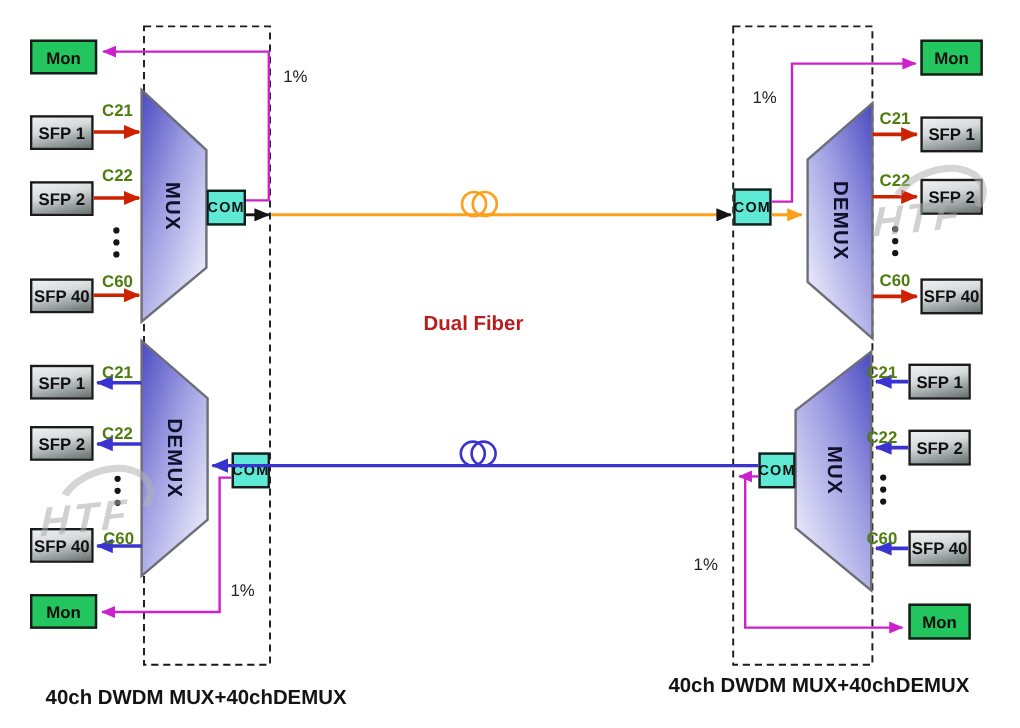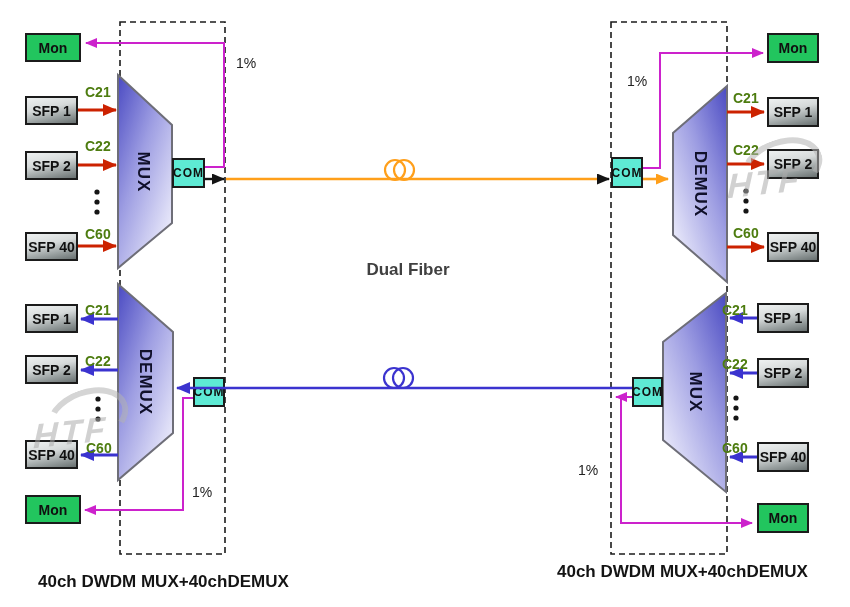--- a/index.html
+++ b/index.html
@@ -21,21 +21,21 @@
     background:#5eead4; font-size:12px; letter-spacing:1px; z-index:2;
   }
   .lbl  { position:absolute; font-weight:bold; font-size:14px; color:#4d7c0f; z-index:4; white-space:nowrap; }
   .pct  { position:absolute; font-weight:500; font-size:14px; color:#222; z-index:4; }
   .vtext {
     position:absolute; width:120px; height:22px; line-height:22px; text-align:center;
     font-weight:bold; font-size:17px; letter-spacing:1px; color:#10102a;
     transform:rotate(90deg); transform-origin:center; z-index:2;
   }
   .caption { position:absolute; font-weight:bold; font-size:17px; color:#141414; z-index:4; white-space:nowrap; }
-  .center-label { position:absolute; font-weight:bold; font-size:17px; color:#404040; z-index:4; text-align:center; width:110px; }
+  .center-label { position:absolute; font-weight:bold; font-size:17px; color:#b91c1c; z-index:4; text-align:left; width:110px; }
   .watermark { position:absolute; z-index:6; pointer-events:none; transform:rotate(-6deg); }
   .wm-arc {
     width:72px; height:44px; margin-left:14px;
     border:6px solid rgba(178,178,178,.55); border-radius:50%;
     border-bottom-color:transparent; border-left-color:transparent;
     transform:rotate(-14deg);
   }
   .wm-text {
     margin-top:-34px; font-style:italic; font-weight:900; font-size:34px;
     letter-spacing:3px; color:rgba(172,172,172,.55); transform:skewX(-8deg);

